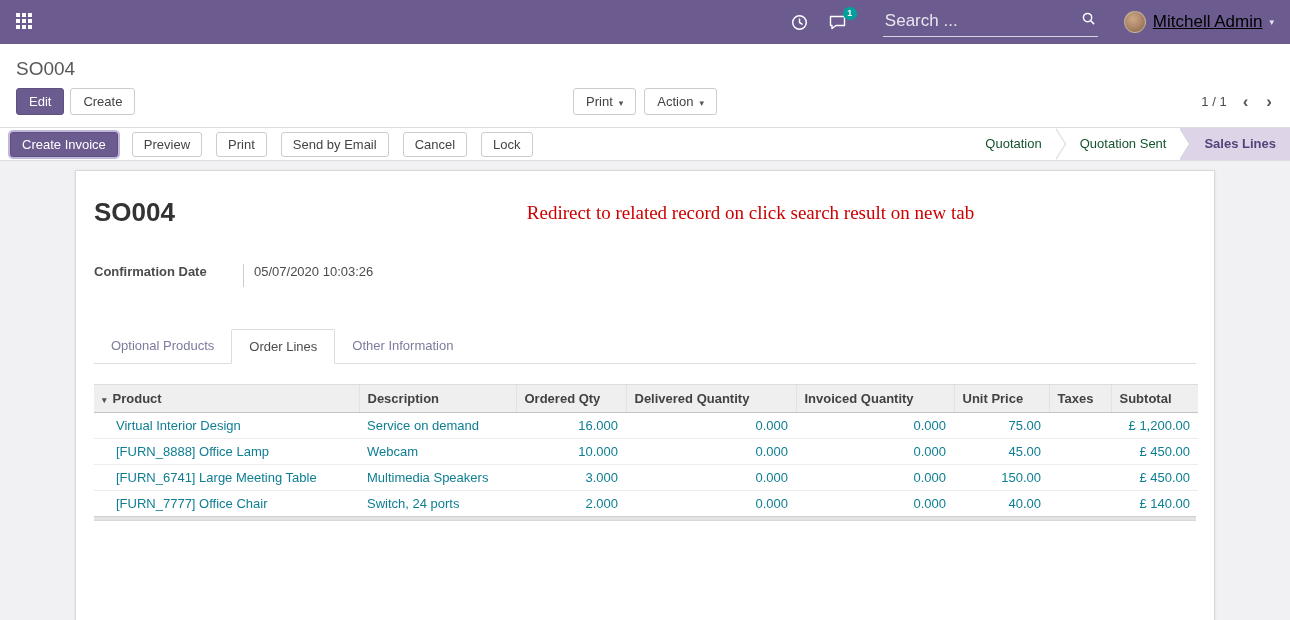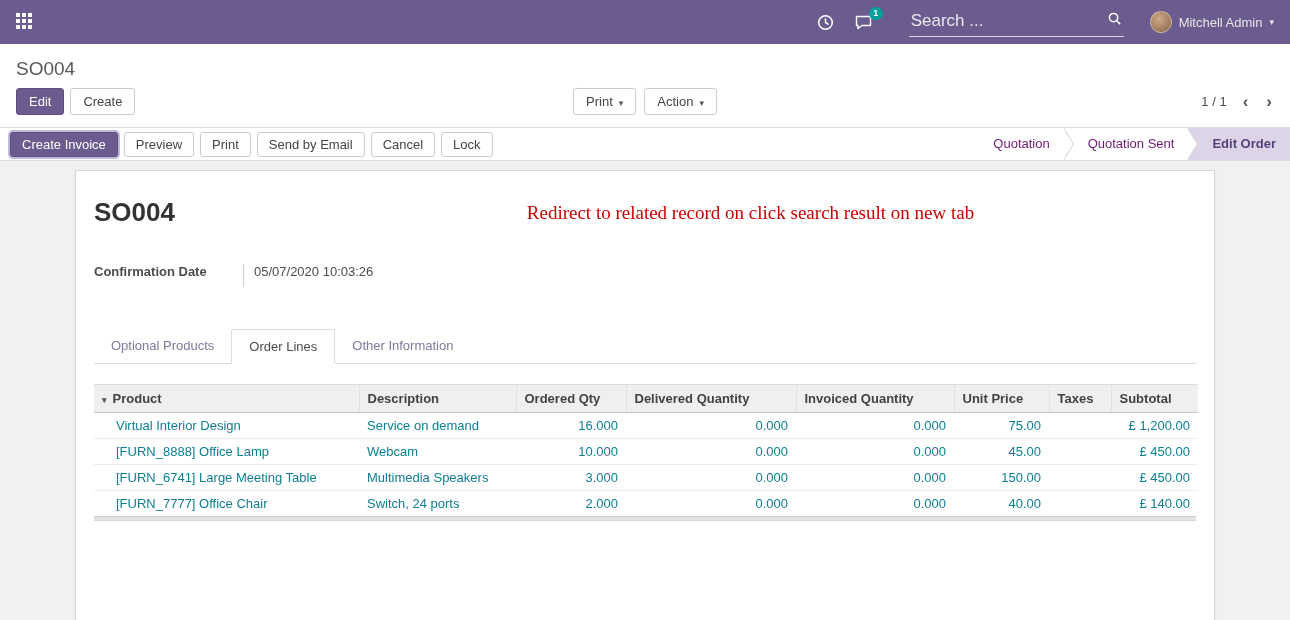--- a/index.html
+++ b/index.html
@@ -33,21 +33,21 @@
     padding:4px 24px 5px 2px; font-size:17px; font-family:"Liberation Sans",sans-serif;
   }
   .searchbox input::placeholder { color:rgba(255,255,255,.85); }
   .search-ico { position:absolute; right:2px; top:4px; }
   .user-menu { display:flex; align-items:center; gap:7px; cursor:pointer; }
   .avatar {
     width:22px; height:22px; border-radius:50%;
     background:radial-gradient(circle at 40% 35%, #cfa986, #86634a);
     border:1px solid rgba(255,255,255,.35);
   }
-  .user-name { color:#e5e5e5; font-size:13px; }
+  .user-name { color:#000000; font-size:17px;text-decoration:underline; }
   .caret { font-size:9px; color:#e9e5f2; }
 
   
   .page-title { padding:14px 16px 6px; font-size:19px; color:#585858; }
   .cp-row { position:relative; display:flex; align-items:center; padding:2px 16px 12px; background:#fff; }
   .btn {
     border:1px solid #ccc; background:#fff; color:#444; padding:5px 12px;
     border-radius:3px; font-size:13px; font-family:"Liberation Sans",sans-serif; cursor:pointer;
   }
   .btn-primary { background:#6b5b8f; border-color:#5f5080; color:#fff; }
@@ -56,27 +56,27 @@
   .dd-caret { font-size:9px; margin-left:6px; color:#555; }
   .pager { margin-left:auto; display:flex; align-items:center; gap:14px; color:#4c4c4c; }
   .pager-btn { border:none; background:transparent; font-size:17px; font-weight:bold; color:#555; cursor:pointer; padding:0 2px; }
 
   
   .statusbar {
     flex:0 0 34px; height:34px; background:#fff;
     border-top:1px solid #ddd; border-bottom:1px solid #ddd;
     display:flex; align-items:center; padding-left:10px; overflow:hidden;
   }
-  .sb-left { display:flex; align-items:center; gap:6px; }
+  .sb-left { display:flex; align-items:center; gap:14px; }
   .sb-btn { padding:4px 11px; }
   .sb-btn.focused { box-shadow:0 0 0 2px rgba(111,100,180,.45); }
   .steps { margin-left:auto; display:flex; height:32px; }
   .step {
     position:relative; padding:0 14px 0 24px; line-height:32px; background:#fff;
-    color:#701a75; cursor:pointer; white-space:nowrap;
+    color:#14532d; cursor:pointer; white-space:nowrap;
   }
   .step:before, .step:after {
     content:""; position:absolute; top:0; width:0; height:0;
     border-top:16px solid transparent; border-bottom:16px solid transparent;
   }
   .step:before { right:-10px; border-left:10px solid #d2d2d2; z-index:1; }
   .step:after  { right:-9px;  border-left:10px solid #fff; z-index:2; }
   .step.active { background:#ddd4e8; color:#54427a; font-weight:bold; }
   .step.active:after { border-left-color:#ddd4e8; }
 
@@ -212,21 +212,21 @@
     <button class="btn btn-primary sb-btn focused">Create Invoice</button>
     <button class="btn sb-btn">Preview</button>
     <button class="btn sb-btn">Print</button>
     <button class="btn sb-btn">Send by Email</button>
     <button class="btn sb-btn">Cancel</button>
     <button class="btn sb-btn">Lock</button>
   </div>
   <div class="steps">
     <div class="step"><span>Quotation</span></div>
     <div class="step"><span>Quotation Sent</span></div>
-    <div class="step active"><span>Edit Order</span></div>
+    <div class="step active"><span>Sales Lines</span></div>
   </div>
 </div>
 
 <div class="content">
   <div class="sheet">
 
     <div class="sheet-head">
       <div class="sheet-title">SO004</div>
       <div class="annotation">Redirect to related record on click search result on new tab</div>
     </div>

